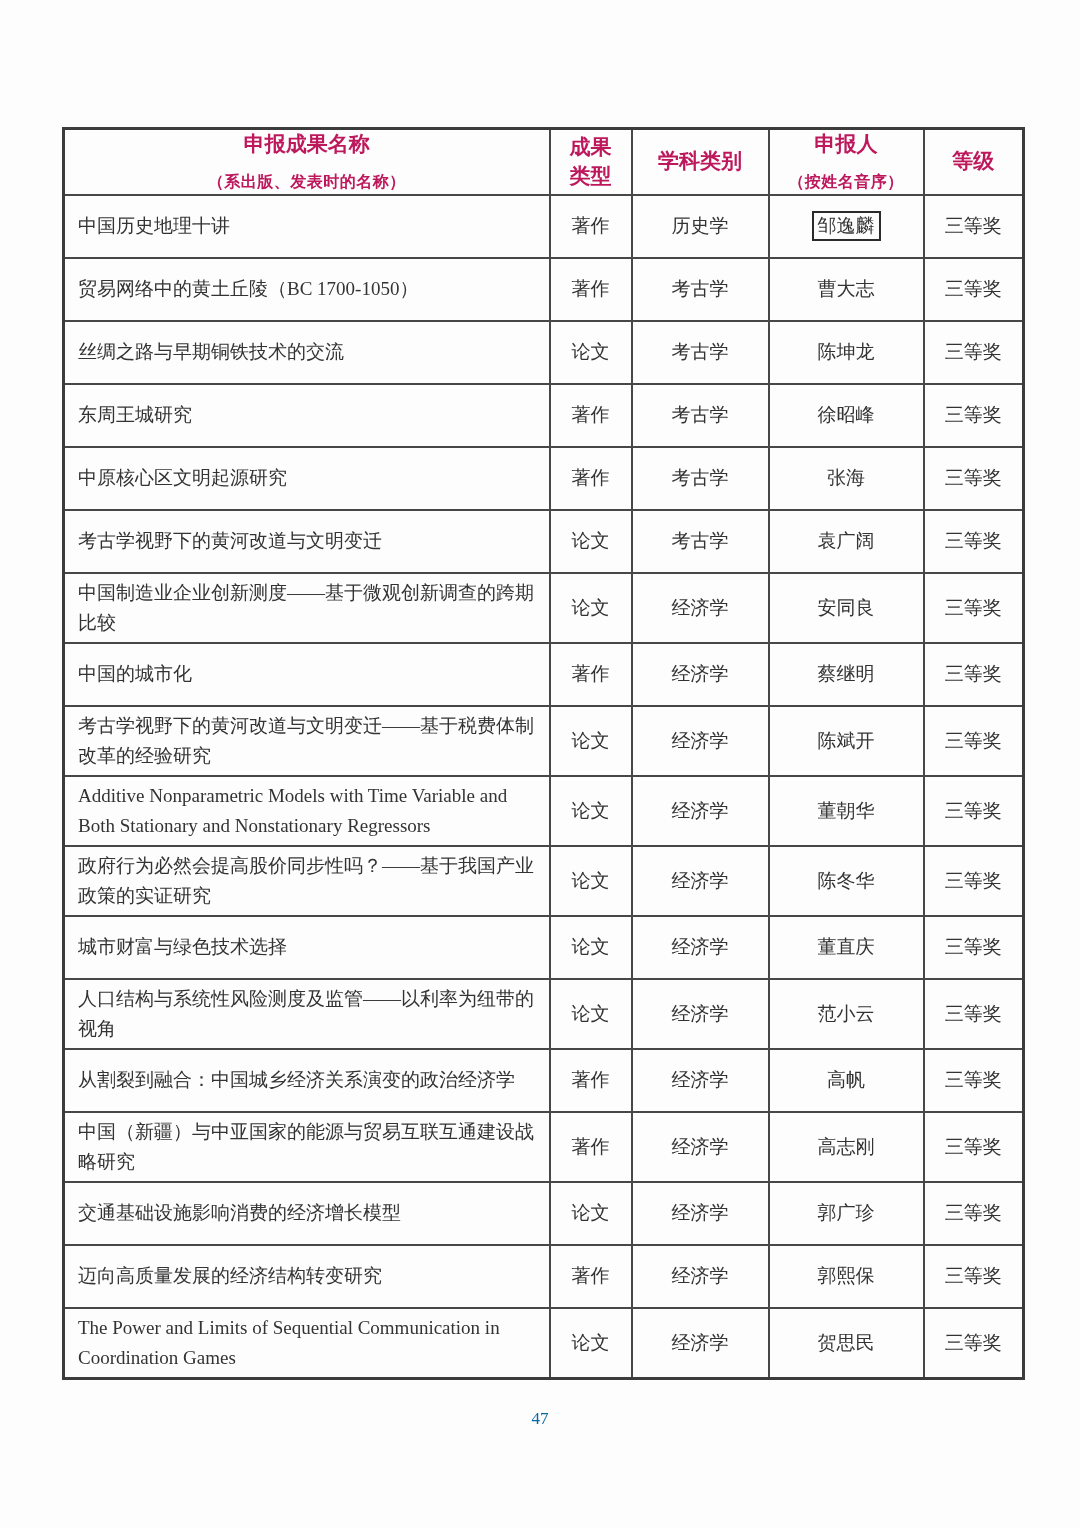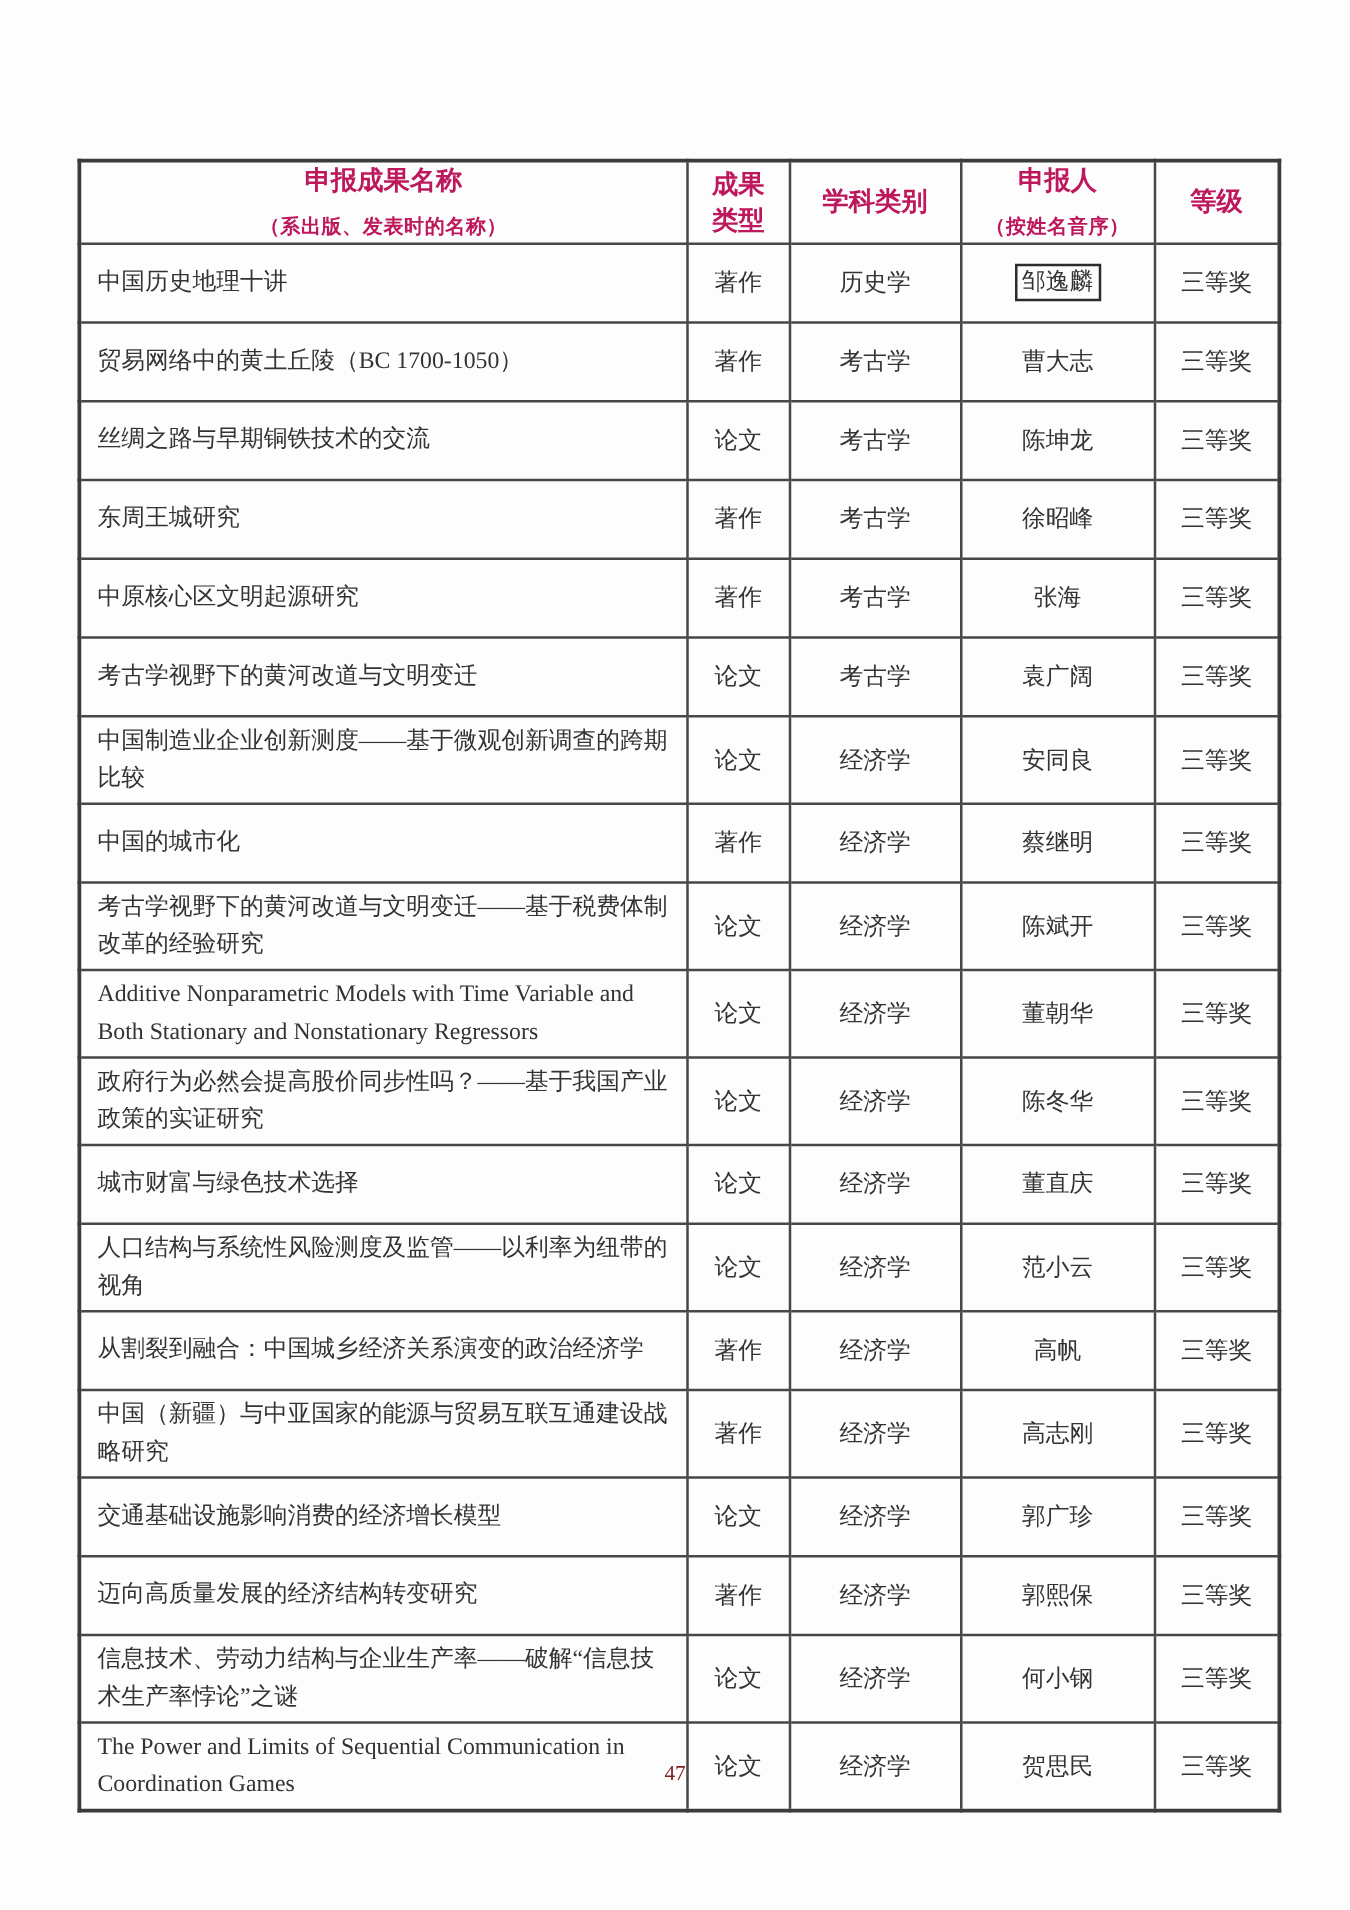--- a/index.html
+++ b/index.html
@@ -61,21 +61,21 @@
     padding: 0 4px;
     line-height: 26px;
   }
   .page-number {
     position: absolute;
     top: 1409px;
     left: 0;
     width: 1080px;
     text-align: center;
     font-size: 17px;
-    color: #7f1d1d;
+    color: #0369a1;
   }
 </style>
 </head>
 <body>
 
 <div class="page">
 
   <table class="awards">
     <colgroup>
       <col style="width:486px">
@@ -216,27 +216,20 @@
           <td class="cell-center">三等奖</td>
         </tr>
         <tr>
           <td class="cell-title">迈向高质量发展的经济结构转变研究</td>
           <td class="cell-center">著作</td>
           <td class="cell-center">经济学</td>
           <td class="cell-center">郭熙保</td>
           <td class="cell-center">三等奖</td>
         </tr>
         <tr>
-          <td class="cell-title">信息技术、劳动力结构与企业生产率——破解“信息技术生产率悖论”之谜</td>
-          <td class="cell-center">论文</td>
-          <td class="cell-center">经济学</td>
-          <td class="cell-center">何小钢</td>
-          <td class="cell-center">三等奖</td>
-        </tr>
-        <tr>
           <td class="cell-title">The Power and Limits of Sequential Communication in Coordination Games</td>
           <td class="cell-center">论文</td>
           <td class="cell-center">经济学</td>
           <td class="cell-center">贺思民</td>
           <td class="cell-center">三等奖</td>
         </tr>
       </tbody>
   </table>
 
   <div class="page-number">47</div>

